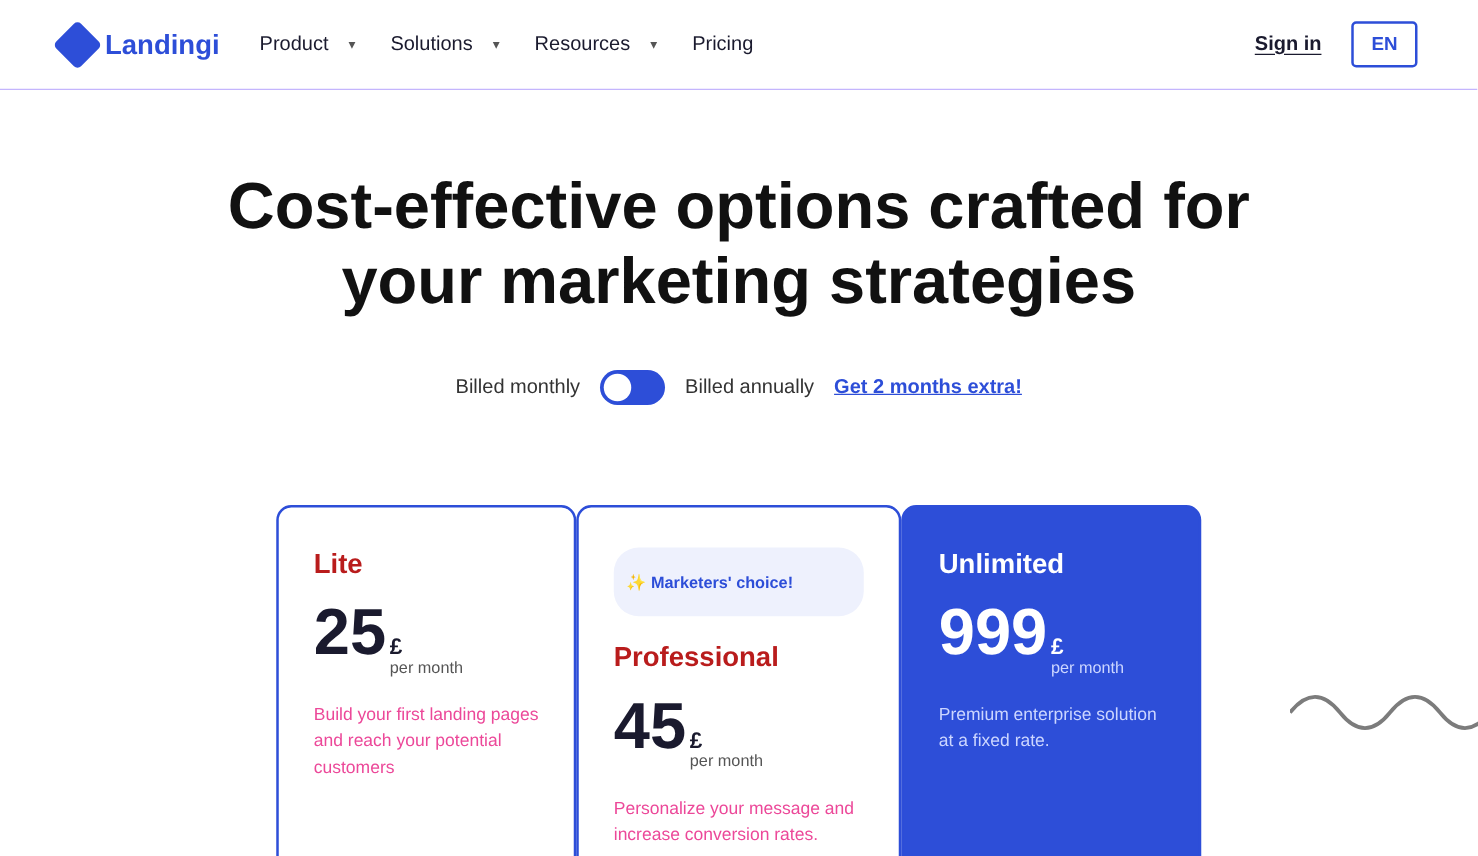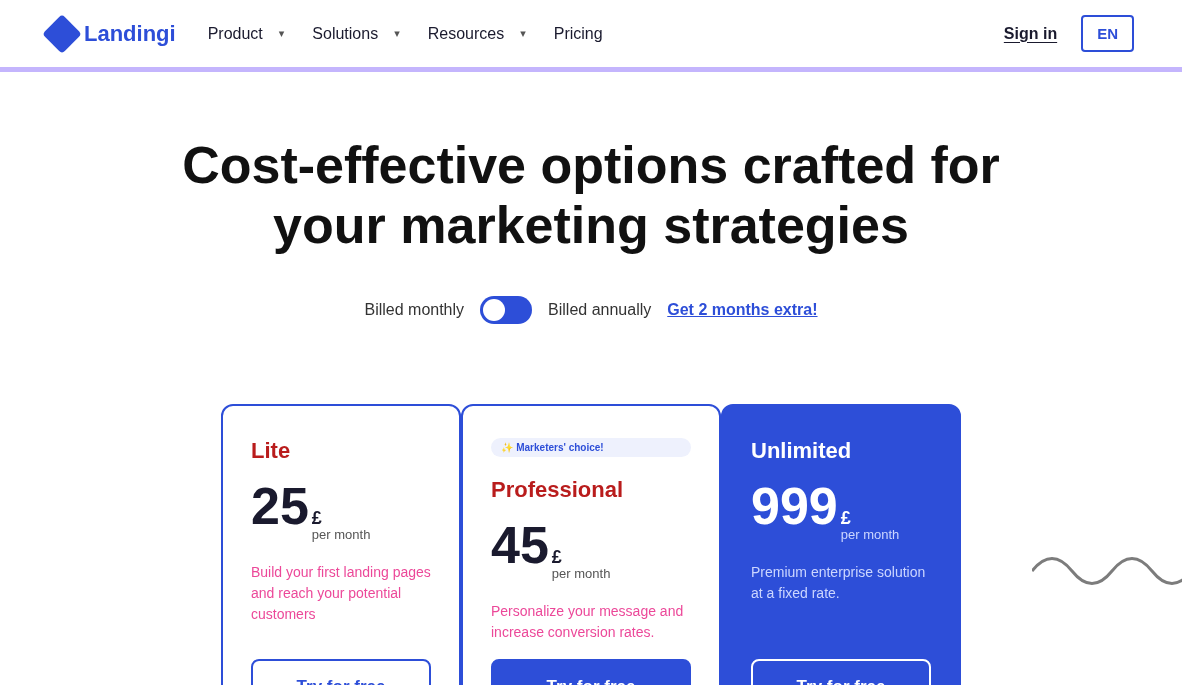--- a/index.html
+++ b/index.html
@@ -5,21 +5,21 @@
     * { margin: 0; padding: 0; box-sizing: border-box; }
     body { font-family: -apple-system, BlinkMacSystemFont, 'Segoe UI', sans-serif; background: #fff; color: #1a1a2e; }
 
     
     .navbar {
       display: flex;
       align-items: center;
       justify-content: space-between;
       padding: 0 48px;
       height: 72px;
-      border-bottom: 5px solid #c4b5fd;
+      border-bottom: 1px solid #c4b5fd;
       background: #fff;
     }
     .nav-left { display: flex; align-items: center; gap: 32px; }
     .logo { display: flex; align-items: center; gap: 8px; text-decoration: none; }
     .logo-diamond {
       width: 28px; height: 28px;
       background: #2d4ed8;
       transform: rotate(45deg);
       border-radius: 4px;
       flex-shrink: 0;
@@ -102,22 +102,22 @@
       margin: 0;
     }
     .pricing-card.unlimited {
       background: #2d4ed8;
       color: #fff;
       width: 240px;
     }
 
     .badge {
       display: inline-flex; align-items: center; gap: 6px;
-      font-size: 10px; font-weight: 600; color: #2d4ed8;
-      background: #eef1fd; padding: 4px 10px; border-radius: 20px;
+      font-size: 13px; font-weight: 600; color: #2d4ed8;
+      background: #eef1fd; padding: 20px 10px; border-radius: 20px;
       margin-bottom: 4px;
     }
 
     .plan-name { font-size: 22px; font-weight: 700; color: #b91c1c; }
     .plan-name.white { color: #fff; }
 
     .price-row { display: flex; align-items: baseline; gap: 3px; }
     .price-number { font-size: 52px; font-weight: 800; color: #1a1a2e; line-height: 1; }
     .price-number.white { color: #fff; }
     .price-currency { font-size: 18px; font-weight: 700; color: #1a1a2e; line-height: 1; margin-top: 6px; }

